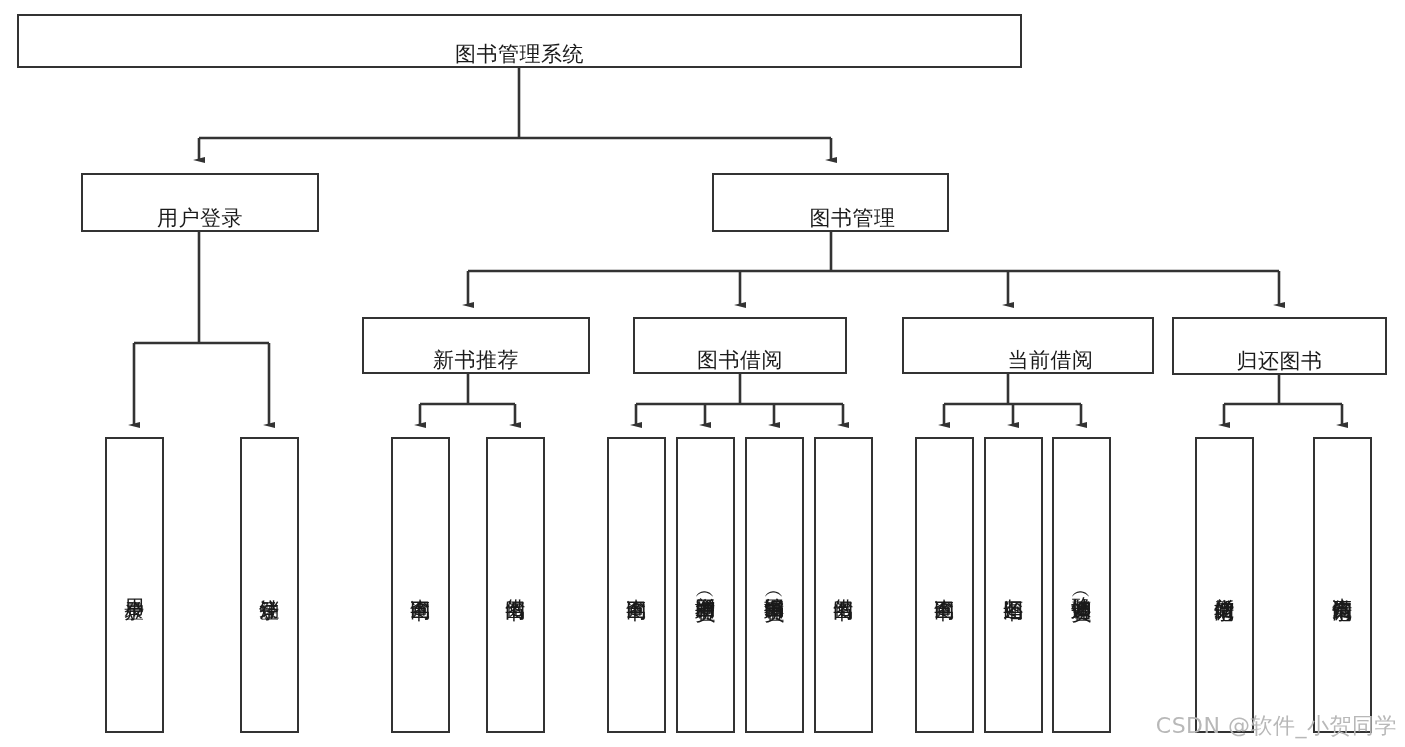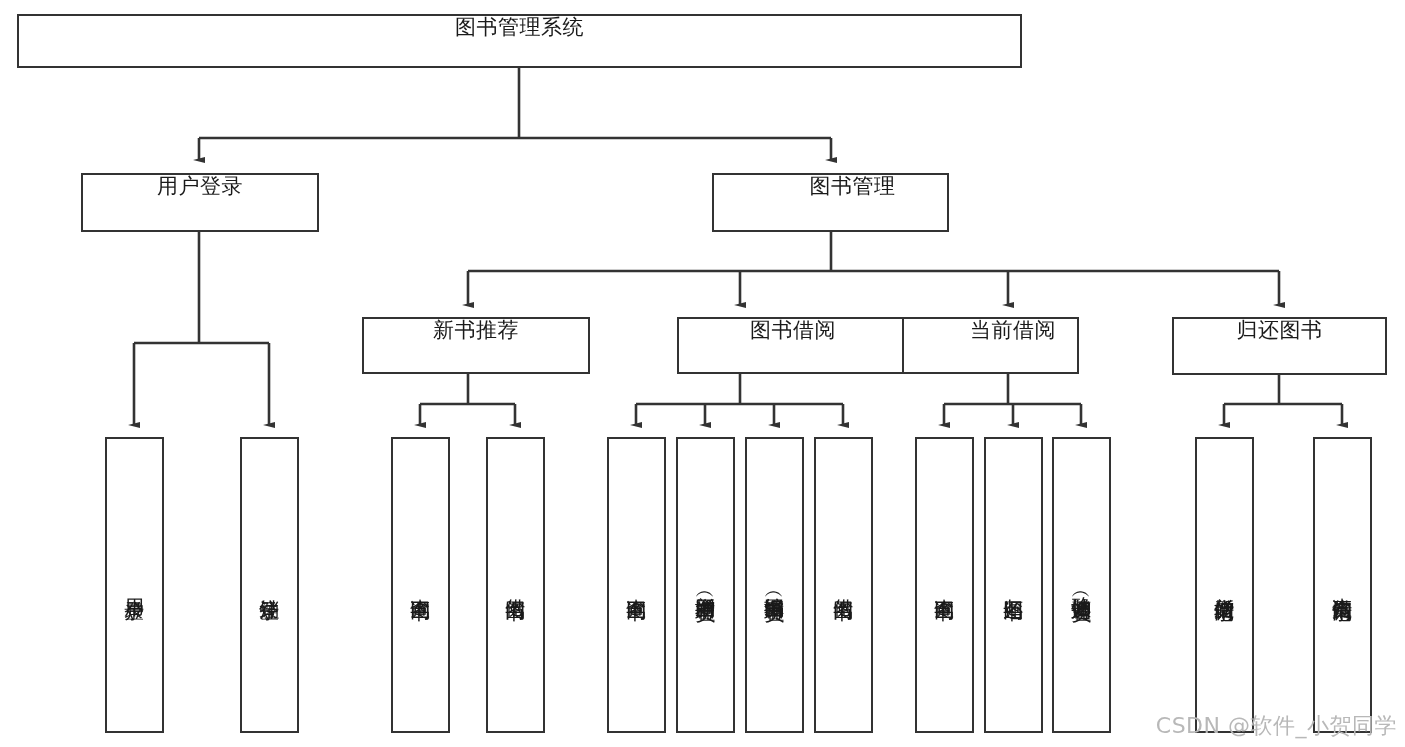--- a/index.html
+++ b/index.html
@@ -22,21 +22,21 @@
     width: 1405px;
     height: 747px;
     pointer-events: none;
   }
   .node {
     position: absolute;
     box-sizing: border-box;
     border: 2px solid #333333;
     background: #ffffff;
     display: flex;
-    align-items: flex-start;
+    align-items: flex-end;
     justify-content: center;
     color: #1a1a1a;
     z-index: 2;
   }
   .node .label {
     font-size: 21px;
     line-height: 1.1;
     white-space: nowrap;
     letter-spacing: 0.5px;
   }
@@ -132,25 +132,25 @@
   </div>
 
   <div class="node" style="left:712px; top:173px; width:237px; height:59px;padding-left:44px;">
     <span class="label">图书管理</span>
   </div>
 
   <div class="node" style="left:362px; top:317px; width:228px; height:57px;">
     <span class="label">新书推荐</span>
   </div>
 
-  <div class="node" style="left:633px; top:317px; width:232px; height:57px;margin-left:44px;">
+  <div class="node" style="left:633px; top:317px; width:214px; height:57px;">
     <span class="label">图书借阅</span>
   </div>
 
-  <div class="node" style="left:902px; top:317px; width:177px; height:57px;padding-left:45px;">
+  <div class="node" style="left:902px; top:317px; width:252px; height:57px;padding-left:45px;">
     <span class="label">当前借阅</span>
   </div>
 
   <div class="node" style="left:1172px; top:317px; width:215px; height:58px;">
     <span class="label">归还图书</span>
   </div>
 
   <div class="node vert" style="left:105px; top:437px; width:59px; height:296px;">
     <span class="label">用户登录</span>
   </div>

